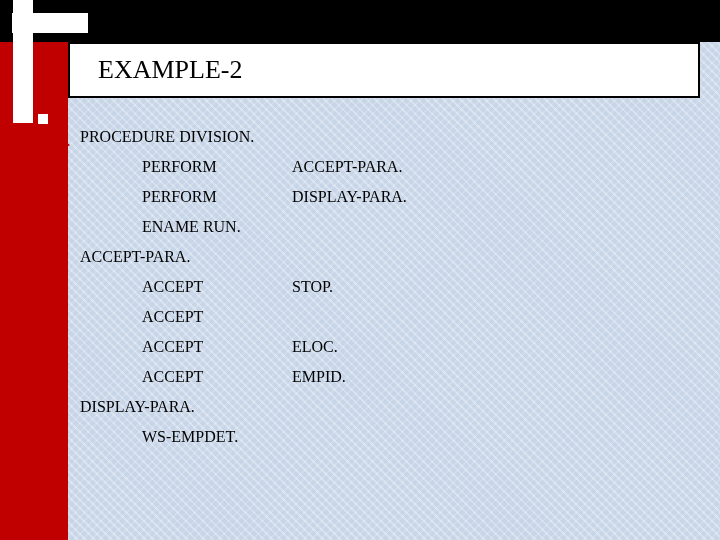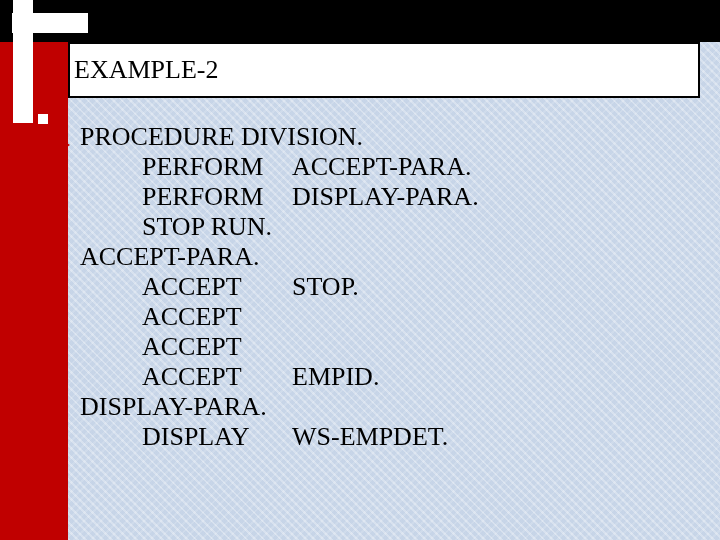--- a/index.html
+++ b/index.html
@@ -51,21 +51,21 @@
   }
   .title-box {
     position: absolute;
     top: 42px;
     left: 68px;
     width: 632px;
     height: 56px;
     background: #fff;
     border: 2px solid #000;
     box-sizing: border-box;
-    padding-left: 4px;
+    padding-left: 28px;
     display: flex;
     align-items: center;
   }
   .title-text {
     font-size: 26px;
     color: #000;
   }
   .bullet-square {
     position: absolute;
     top: 112px;
@@ -104,21 +104,21 @@
     border-top: 5px solid transparent;
     border-bottom: 5px solid transparent;
     border-left: 8px solid #c00000;
   }
   .code-area {
     position: absolute;
     top: 122px;
     left: 80px;
     width: 620px;
     color: #000;
-    font-size: 26px;
+    font-size: 16px;
     line-height: 30px;
   }
   .code-row {
     display: flex;
   }
   .indent2 { width: 62px; }
   .kw { width: 150px; white-space: pre; }
   .arg { white-space: pre; }
   .full { white-space: pre; }
 </style>
@@ -149,45 +149,45 @@
         <span class="kw">PERFORM</span>
         <span class="arg">ACCEPT-PARA.</span>
       </div>
     <div class="code-row">
         <span class="indent2"></span>
         <span class="kw">PERFORM</span>
         <span class="arg">DISPLAY-PARA.</span>
       </div>
     <div class="code-row">
         <span class="indent2"></span>
-        <span class="kw">STOP RUN.</span>
+        <span class="kw">ENAME RUN.</span>
       </div>
     <div class="code-row">
         <span class="full">ACCEPT-PARA.</span>
       </div>
     <div class="code-row">
         <span class="indent2"></span>
         <span class="kw">ACCEPT</span>
         <span class="arg">STOP.</span>
       </div>
     <div class="code-row">
         <span class="indent2"></span>
         <span class="kw">ACCEPT</span>
       </div>
     <div class="code-row">
         <span class="indent2"></span>
         <span class="kw">ACCEPT</span>
+        <span class="arg">ELOC.</span>
       </div>
     <div class="code-row">
         <span class="indent2"></span>
         <span class="kw">ACCEPT</span>
         <span class="arg">EMPID.</span>
       </div>
     <div class="code-row">
         <span class="full">DISPLAY-PARA.</span>
       </div>
     <div class="code-row">
         <span class="indent2"></span>
-        <span class="kw">DISPLAY</span>
         <span class="arg">WS-EMPDET.</span>
       </div>
   </div>
 </div>
 
 </body></html>

